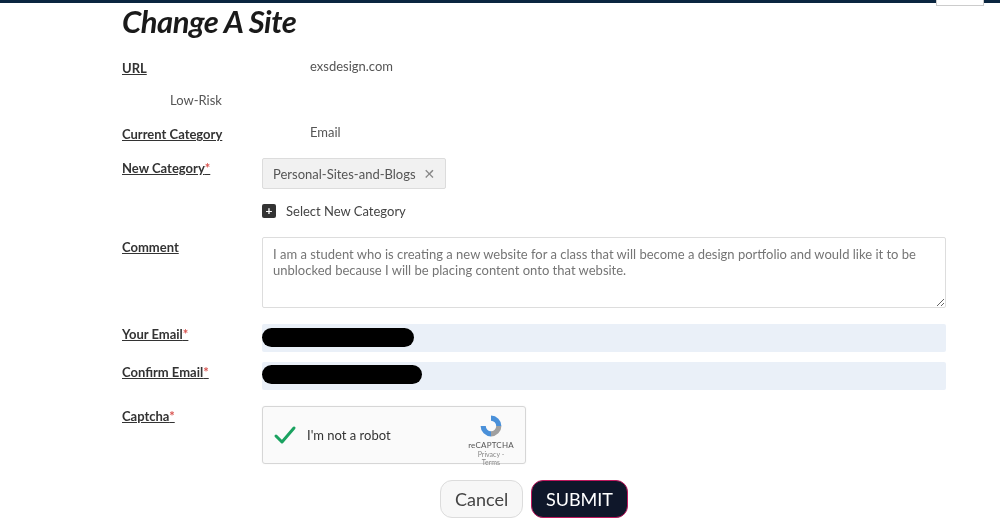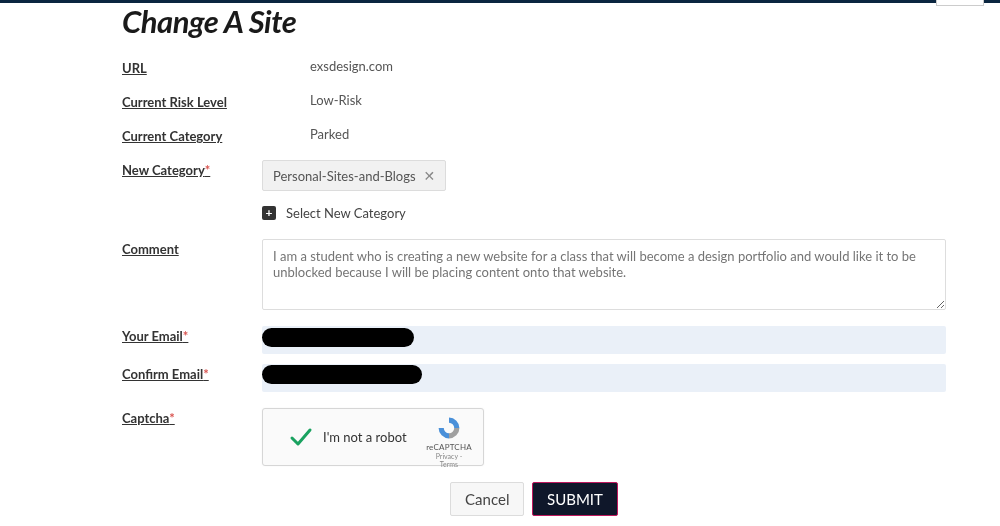--- a/index.html
+++ b/index.html
@@ -122,28 +122,28 @@
     .redact {
       position: absolute;
       left: 262px;
       height: 19px;
       background: #000;
       border-radius: 10px;
     }
     .redact1 { top: 328px; width: 152px; }
     .redact2 { top: 365px; width: 160px; }
     .captcha-box {
-      width: 222px;
+      width: 264px;
       height: 58px;
       border: 1px solid #d6d6d6;
       background: #fafafa;
       border-radius: 3px;
       display: flex;
       align-items: center;
-      padding: 0 26px;
+      padding: 0 10px;
       position: relative;
       box-shadow: 0 0 2px rgba(0,0,0,0.05);
     }
     .checkmark {
       width: 24px;
       height: 24px;
       margin-right: 10px;
     }
     .checkmark svg { display: block; }
     .captcha-label {
@@ -174,22 +174,22 @@
     .button-row {
       text-align: center;
       width: 946px;
       margin-left: -122px;
       padding-left: 122px;
       margin-top: 12px;
     }
     .btn {
       display: inline-block;
       padding: 7px 14px;
-      font-size: 15px;
-      border-radius: 2px;
+      font-size: 18px;
+      border-radius: 12px;
       cursor: pointer;
       border: 1px solid transparent;
       margin: 0 2px;
     }
     .btn-cancel {
       background: #f7f7f7;
       border: 1px solid #dcdcdc;
       color: #444;
     }
     .btn-submit {
@@ -206,27 +206,26 @@
 
 <div class="container">
   <h1 class="title">Change A Site</h1>
 
   <div class="form-row">
     <div class="label">URL</div>
     <div class="value">exsdesign.com</div>
   </div>
 
   <div class="form-row">
-    <div class="label">Current Risk Level</div>
     <div class="value">Low-Risk</div>
   </div>
 
   <div class="form-row">
     <div class="label">Current Category</div>
-    <div class="value">Parked</div>
+    <div class="value">Email</div>
   </div>
 
   <div class="form-row" style="">
     <div class="label">
       <span>New Category</span><span class="req">*</span>
     </div>
     <div>
       <div class="tag">
         <span>Personal-Sites-and-Blogs</span>
         <span class="tag-remove">✕</span>

